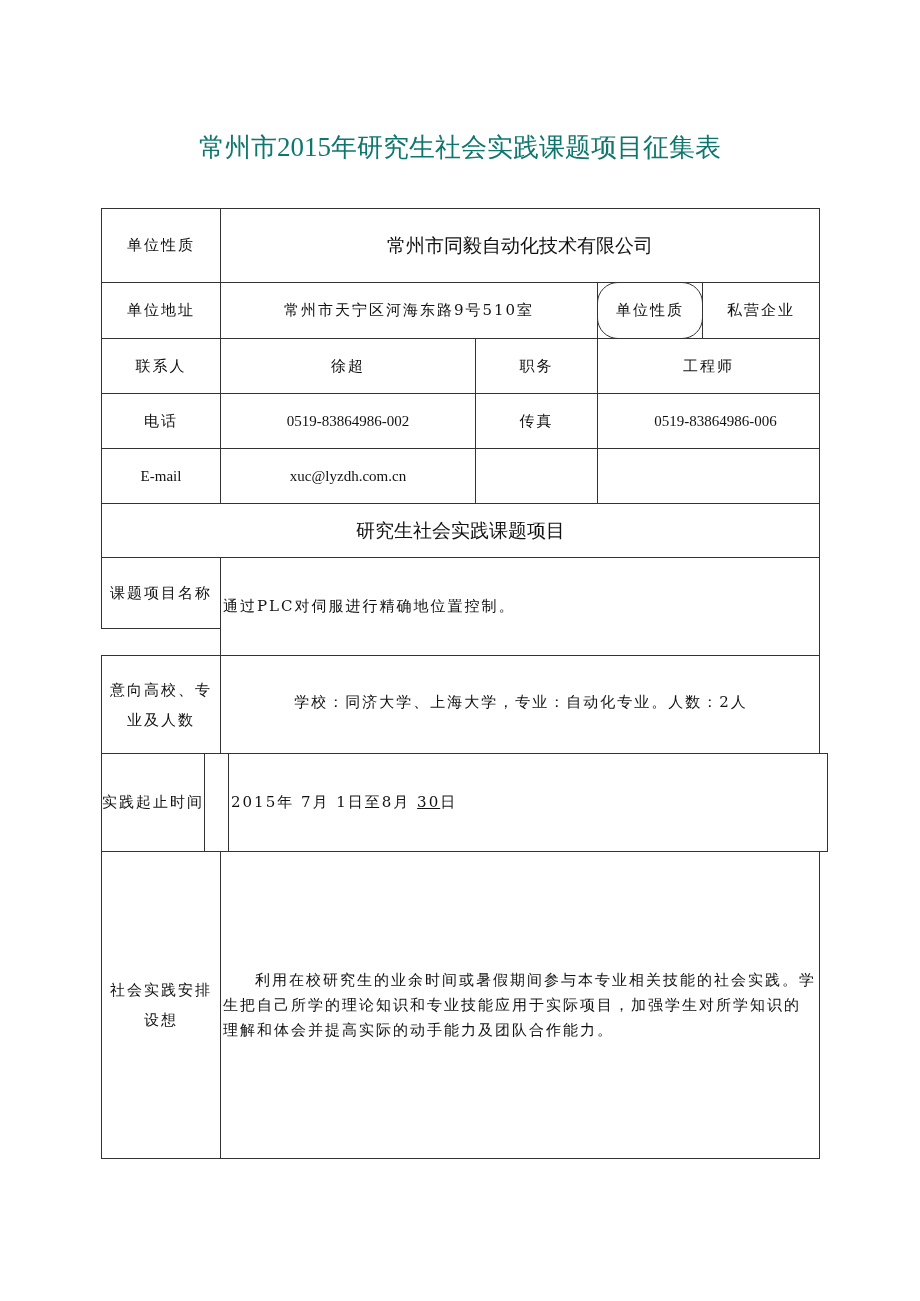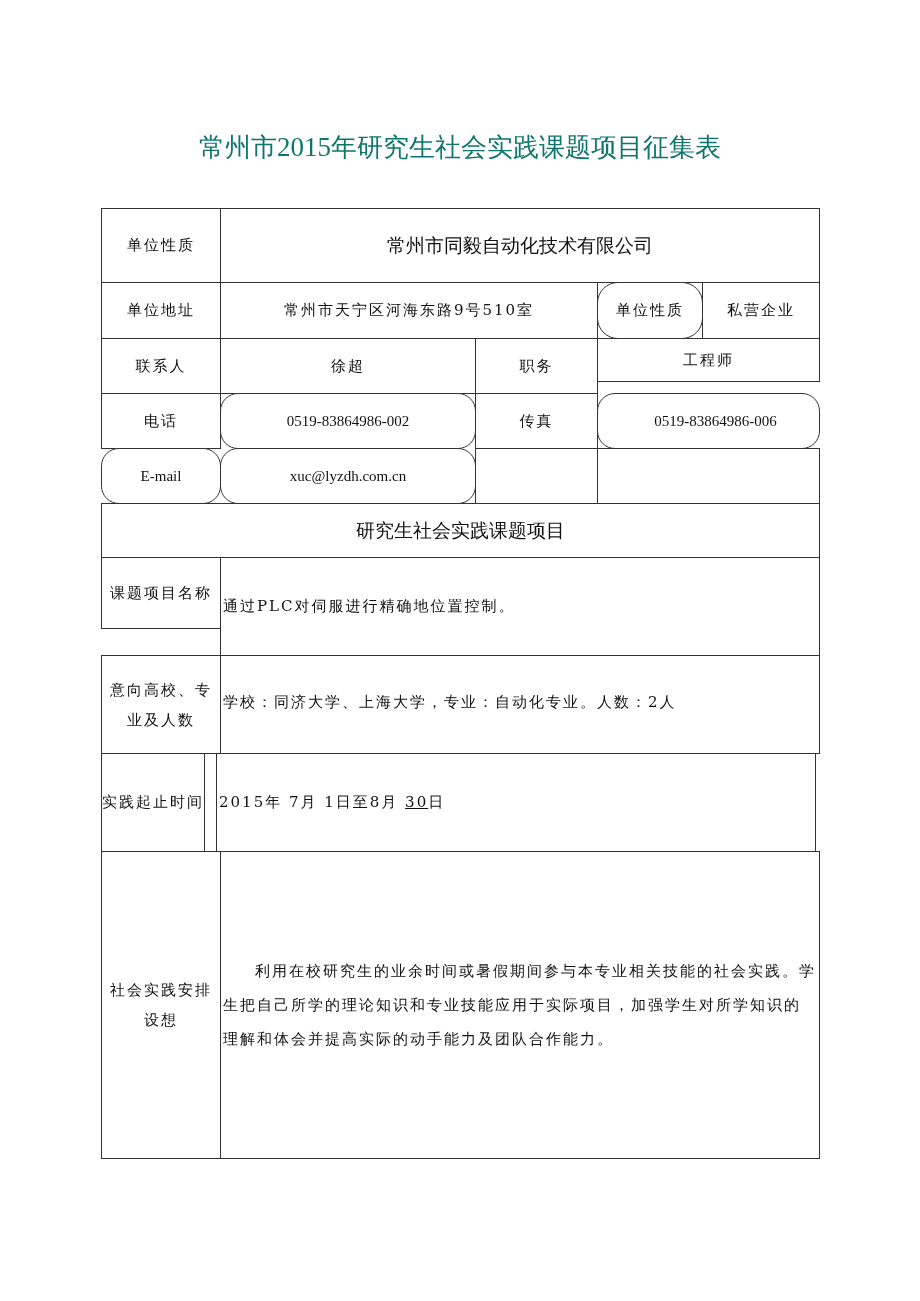--- a/index.html
+++ b/index.html
@@ -8,22 +8,22 @@
   .title { position: absolute; left: 0; top: 130px; width: 920px; text-align: center;
            font-family: "DejaVu Sans", "Liberation Sans", sans-serif; font-size: 26px;
            letter-spacing: 0px; color: #0f766e; }
   .title .num { font-family: "Liberation Serif", serif; font-size: 27px; }
   .cell { position: absolute; box-sizing: border-box; border: 1px solid #333;
           display: flex; align-items: center; justify-content: center;
           font-size: 15px; letter-spacing: 2px; text-align: center; background: #fff; }
   .cell.left { justify-content: flex-start; text-align: left; padding-left: 2px; }
   .cell.sans { font-family: Liberation Sans, sans-serif; letter-spacing: 0; text-align: right; }
   .big { font-size: 19px; }
-  .latin { font-family: "Liberation Serif", serif; letter-spacing: 0; font-size: 15px; border-radius: 18px; }
-  .para { display: block; text-align: left; line-height: 34px; font-size: 15px;
+  .latin { font-family: "Liberation Serif", serif; letter-spacing: 0; font-size: 15px; }
+  .para { display: block; text-align: left; line-height: 25px; font-size: 15px;
           letter-spacing: 2px; padding: 0 2px; width: 100%; box-sizing: border-box; }
   .para .indent { display: inline-block; width: 32px; }
   .u { text-decoration: underline; }
   .wrap2 { line-height: 30px; }
 </style>
 </head>
 <body>
 
 <div class="title">
   <span>常州市</span><span class="num">2015</span><span>年研究生社会实践课题项目征集表</span>
@@ -53,21 +53,21 @@
 
   <div class="cell" style="left:101px; top:338px; width:120px; height:56px;">
     <span>联系人</span>
   </div>
   <div class="cell" style="left:220px; top:338px; width:256px; height:56px;">
     <span>徐超</span>
   </div>
   <div class="cell" style="left:475px; top:338px; width:123px; height:56px;">
     <span>职务</span>
   </div>
-  <div class="cell" style="left:597px; top:338px; width:223px; height:44px;">
+  <div class="cell" style="left:597px; top:338px; width:223px; height:56px;">
     <span>工程师</span>
   </div>
 
   <div class="cell" style="left:101px; top:393px; width:120px; height:56px;">
     <span>电话</span>
   </div>
   <div class="cell latin" style="left:220px; top:393px; width:256px; height:56px;">
     <span>0519-83864986-002</span>
   </div>
   <div class="cell" style="left:475px; top:393px; width:123px; height:56px;">
@@ -100,28 +100,28 @@
   <div class="cell left" style="left:220px; top:557px; width:600px; height:99px;">
     <span>通过PLC对伺服进行精确地位置控制。</span>
   </div>
 
   <div class="cell" style="left:101px; top:655px; width:120px; height:99px;">
     <div class="wrap2">
       <div>意向高校、专</div>
       <div>业及人数</div>
     </div>
   </div>
-  <div class="cell left" style="left:220px; top:655px; width:600px; height:99px; align-items:flex-start; padding-top:37px;">
+  <div class="cell left" style="left:220px; top:655px; width:600px; height:99px; align-items:flex-start; padding-top:37px;justify-content:center;">
     <span>学校：同济大学、上海大学，专业：自动化专业。人数：2人</span>
   </div>
 
   <div class="cell" style="left:101px; top:753px; width:104px; height:99px;">
     <span>实践起止时间</span>
   </div>
-  <div class="cell left" style="left:216px; top:753px; width:600px; height:99px;">
+  <div class="cell left" style="left:228px; top:753px; width:600px; height:99px;">
     <span>
       <span>2015年 7月 1日至8月 </span><span class="u">30</span><span>日</span>
     </span>
   </div>
 
   <div class="cell" style="left:101px; top:851px; width:120px; height:308px;">
     <div class="wrap2">
       <div>社会实践安排</div>
       <div>设想</div>
     </div>

